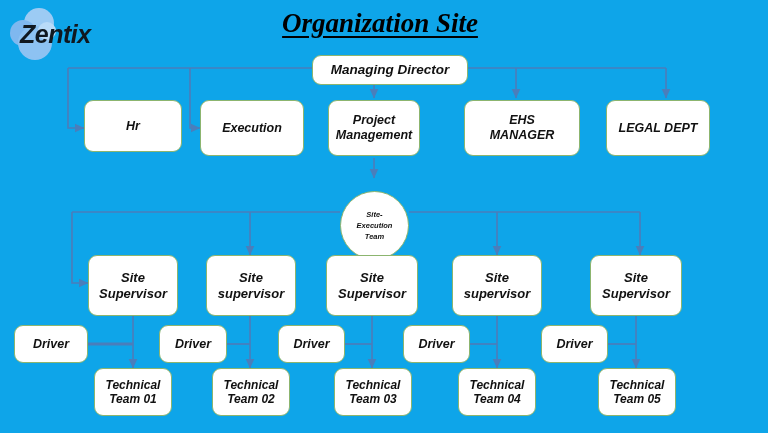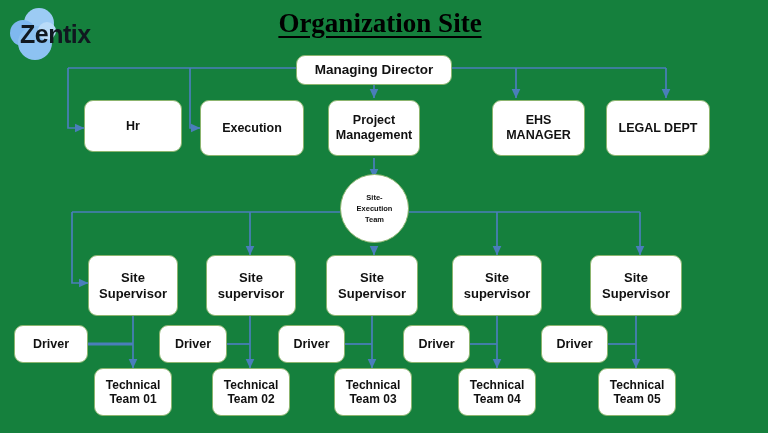--- a/index.html
+++ b/index.html
@@ -7,22 +7,23 @@
     padding: 0;
     background: #ffffff;
   }
   body {
     font-family: "Liberation Sans", sans-serif;
   }
   #chart-root {
     position: relative;
     width: 768px;
     height: 433px;
-    background: #15803d;
+    background: #0ea5e9;
     overflow: hidden;
+    font-style: italic;
   }
 
   
   #logo {
     position: absolute;
     left: 8px;
     top: 6px;
     width: 110px;
     height: 52px;
   }
@@ -71,21 +72,21 @@
     color: #111111;
     font-weight: bold;
     display: flex;
     align-items: center;
     justify-content: center;
     text-align: center;
     line-height: 1.18;
     white-space: pre-line;
     font-family: "Liberation Sans", sans-serif;
   }
-  .node.lvl1 { font-size: 13.5px; }
+  .node.lvl1 { font-size: 13.5px; margin-left: 16px; }
   .node.lvl2 { font-size: 12.5px; }
   .node.sup  { font-size: 13px; }
   .node.driver { font-size: 12.5px; }
   .node.team { font-size: 12px; }
 
   .circle-node {
     position: absolute;
     box-sizing: border-box;
     border: 1px solid #8cb56f;
     border-radius: 50%;
@@ -178,26 +179,26 @@
 
   <div class="node lvl1" style="left:296px; top:55px; width:156px; height:30px;">Managing Director</div>
 
   <div class="node lvl2" style="left:84px; top:100px; width:98px; height:52px;">Hr</div>
 
   <div class="node lvl2" style="left:200px; top:100px; width:104px; height:56px;">Execution</div>
 
   <div class="node lvl2" style="left:328px; top:100px; width:92px; height:56px;">Project
 Management</div>
 
-  <div class="node lvl2" style="left:492px; top:100px; width:93px; height:56px;">EHS
+  <div class="node lvl2" style="left:464px; top:100px; width:116px; height:56px;">EHS
 MANAGER</div>
 
   <div class="node lvl2" style="left:606px; top:100px; width:104px; height:56px;">LEGAL DEPT</div>
 
-  <div class="circle-node" style="left:340px; top:174px; width:69px; height:69px;">Site-
+  <div class="circle-node" style="left:340px; top:191px; width:69px; height:69px;">Site-
 Execution
 Team</div>
 
   <div class="node sup" style="left:88px; top:255px; width:90px; height:61px;">Site
 Supervisor</div>
 
   <div class="node sup" style="left:206px; top:255px; width:90px; height:61px;">Site
 supervisor</div>
 
   <div class="node sup" style="left:326px; top:255px; width:92px; height:61px;">Site

